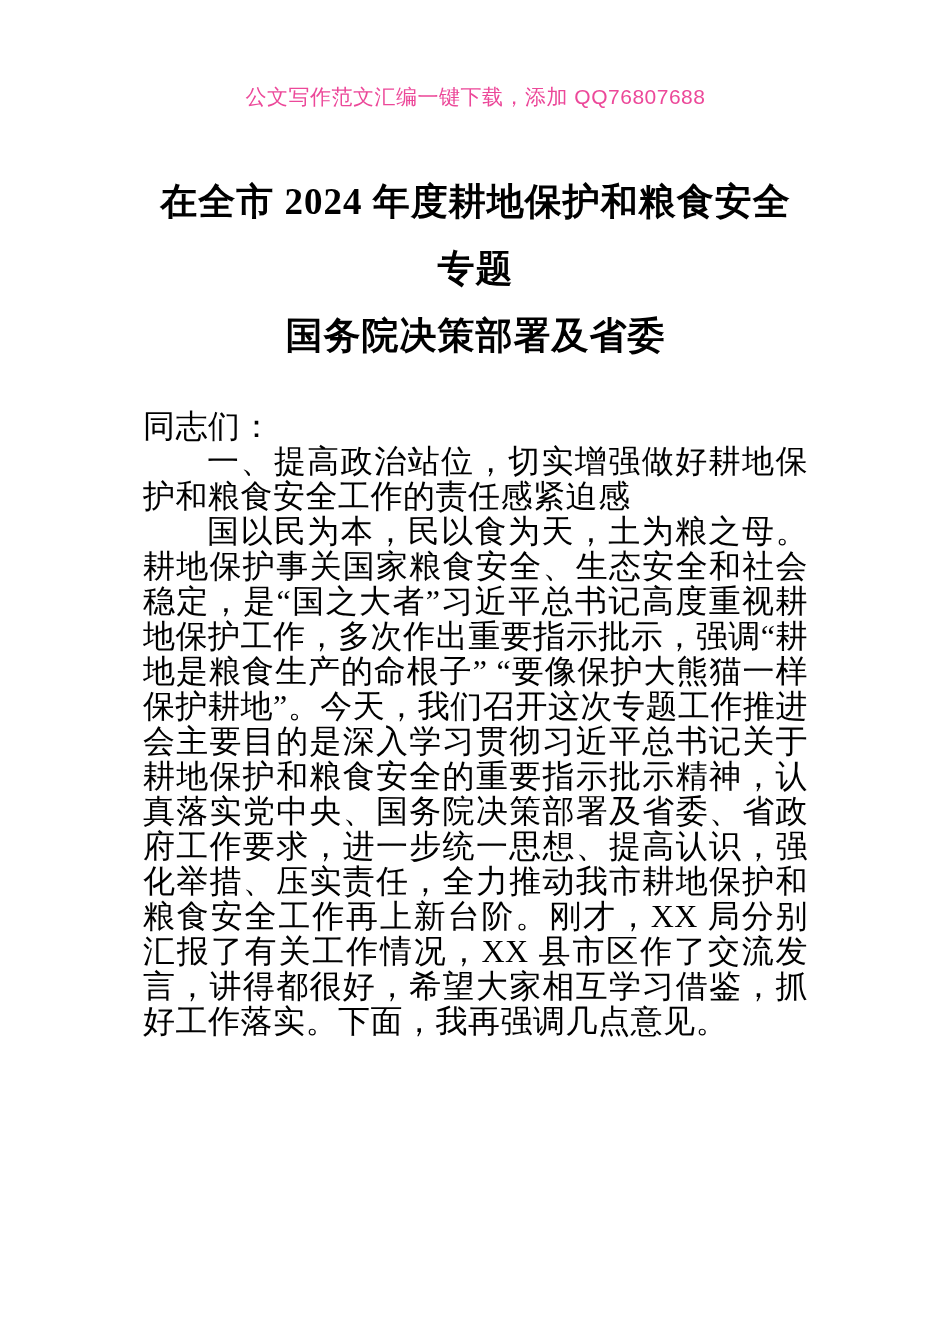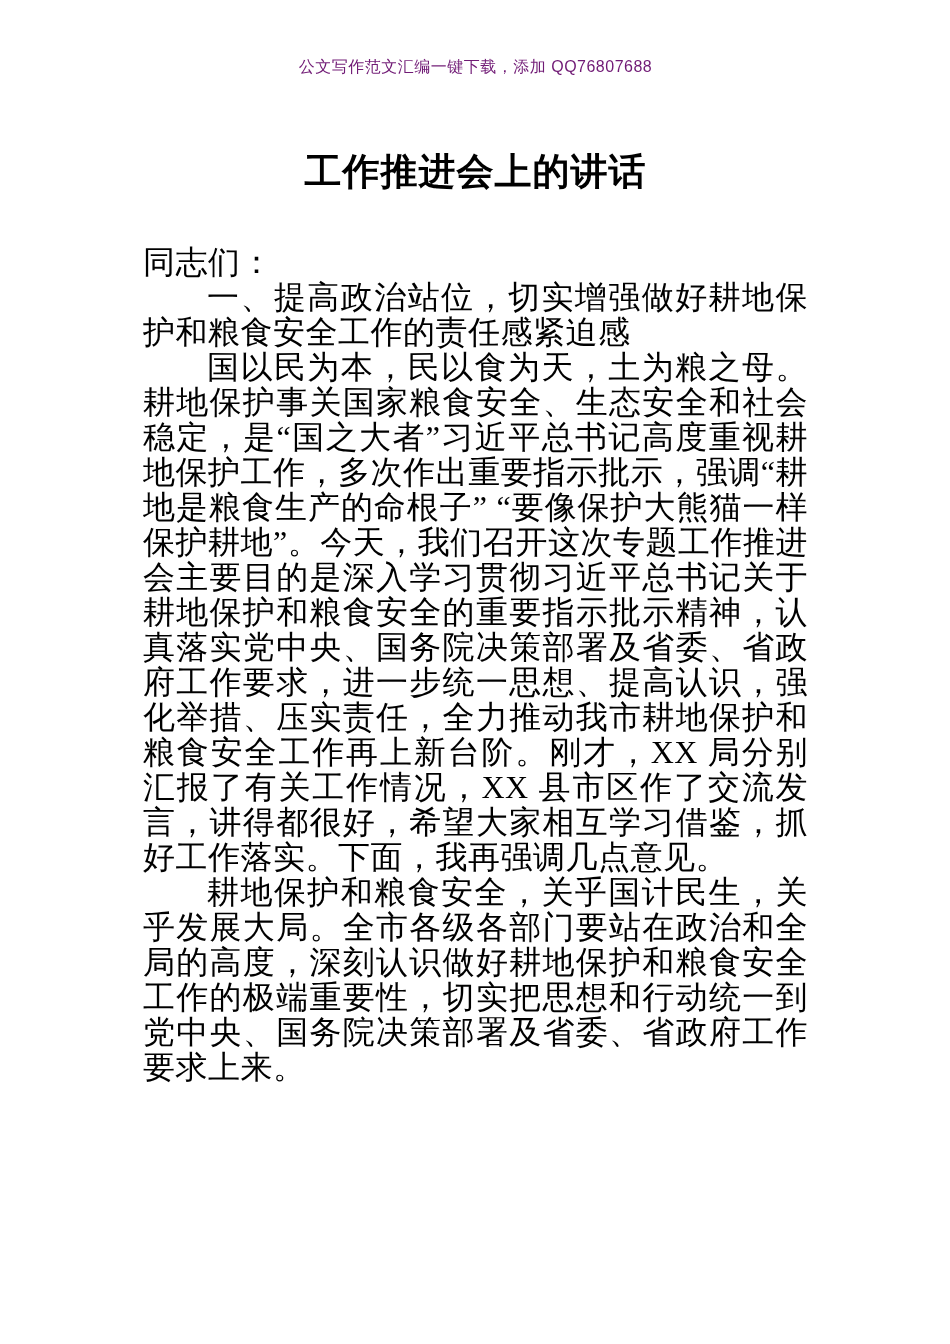--- a/index.html
+++ b/index.html
@@ -12,26 +12,26 @@
     font-family: "Liberation Serif", "DejaVu Serif", serif;
     overflow: hidden;
   }
   .page {
     width: 950px;
     height: 1344px;
     padding: 0 142px 0 143px;
     background: #ffffff;
   }
   .promo {
-    padding-top: 52px;
+    padding-top: 82px;
     text-align: center;
-    font-size: 16px;
+    font-size: 21px;
     line-height: 30px;
     letter-spacing: 0.5px;
-    color: #701a75;
+    color: #ec4899;
     font-family: "Liberation Sans", "DejaVu Sans", sans-serif;
   }
   .doc-title {
     margin: 56px 0 0 0;
     font-size: 37px;
     line-height: 67px;
     font-weight: bold;
     text-align: center;
     letter-spacing: 1px;
   }
@@ -49,23 +49,23 @@
   .salutation { text-indent: 0; }
 </style>
 </head>
 <body>
 
 <div class="page">
 
   <div class="promo">公文写作范文汇编一键下载，添加 QQ76807688</div>
 
   <h1 class="doc-title">
-    <span class="title-line">工作推进会上的讲话</span>
+    <span class="title-line">在全市 2024 年度耕地保护和粮食安全专题</span>
+    <span class="title-line">国务院决策部署及省委</span>
   </h1>
 
   <div class="doc-body">
     <p class="salutation">同志们：</p>
     <p class="para">一、提高政治站位，切实增强做好耕地保护和粮食安全工作的责任感紧迫感</p>
     <p class="para">国以民为本，民以食为天，土为粮之母。耕地保护事关国家粮食安全、生态安全和社会稳定，是“国之大者”习近平总书记高度重视耕地保护工作，多次作出重要指示批示，强调“耕地是粮食生产的命根子” “要像保护大熊猫一样保护耕地”。今天，我们召开这次专题工作推进会主要目的是深入学习贯彻习近平总书记关于耕地保护和粮食安全的重要指示批示精神，认真落实党中央、国务院决策部署及省委、省政府工作要求，进一步统一思想、提高认识，强化举措、压实责任，全力推动我市耕地保护和粮食安全工作再上新台阶。刚才，XX 局分别汇报了有关工作情况，XX 县市区作了交流发言，讲得都很好，希望大家相互学习借鉴，抓好工作落实。下面，我再强调几点意见。</p>
-    <p class="para">耕地保护和粮食安全，关乎国计民生，关乎发展大局。全市各级各部门要站在政治和全局的高度，深刻认识做好耕地保护和粮食安全工作的极端重要性，切实把思想和行动统一到党中央、国务院决策部署及省委、省政府工作要求上来。</p>
   </div>
 
 </div>
 
 </body></html>

